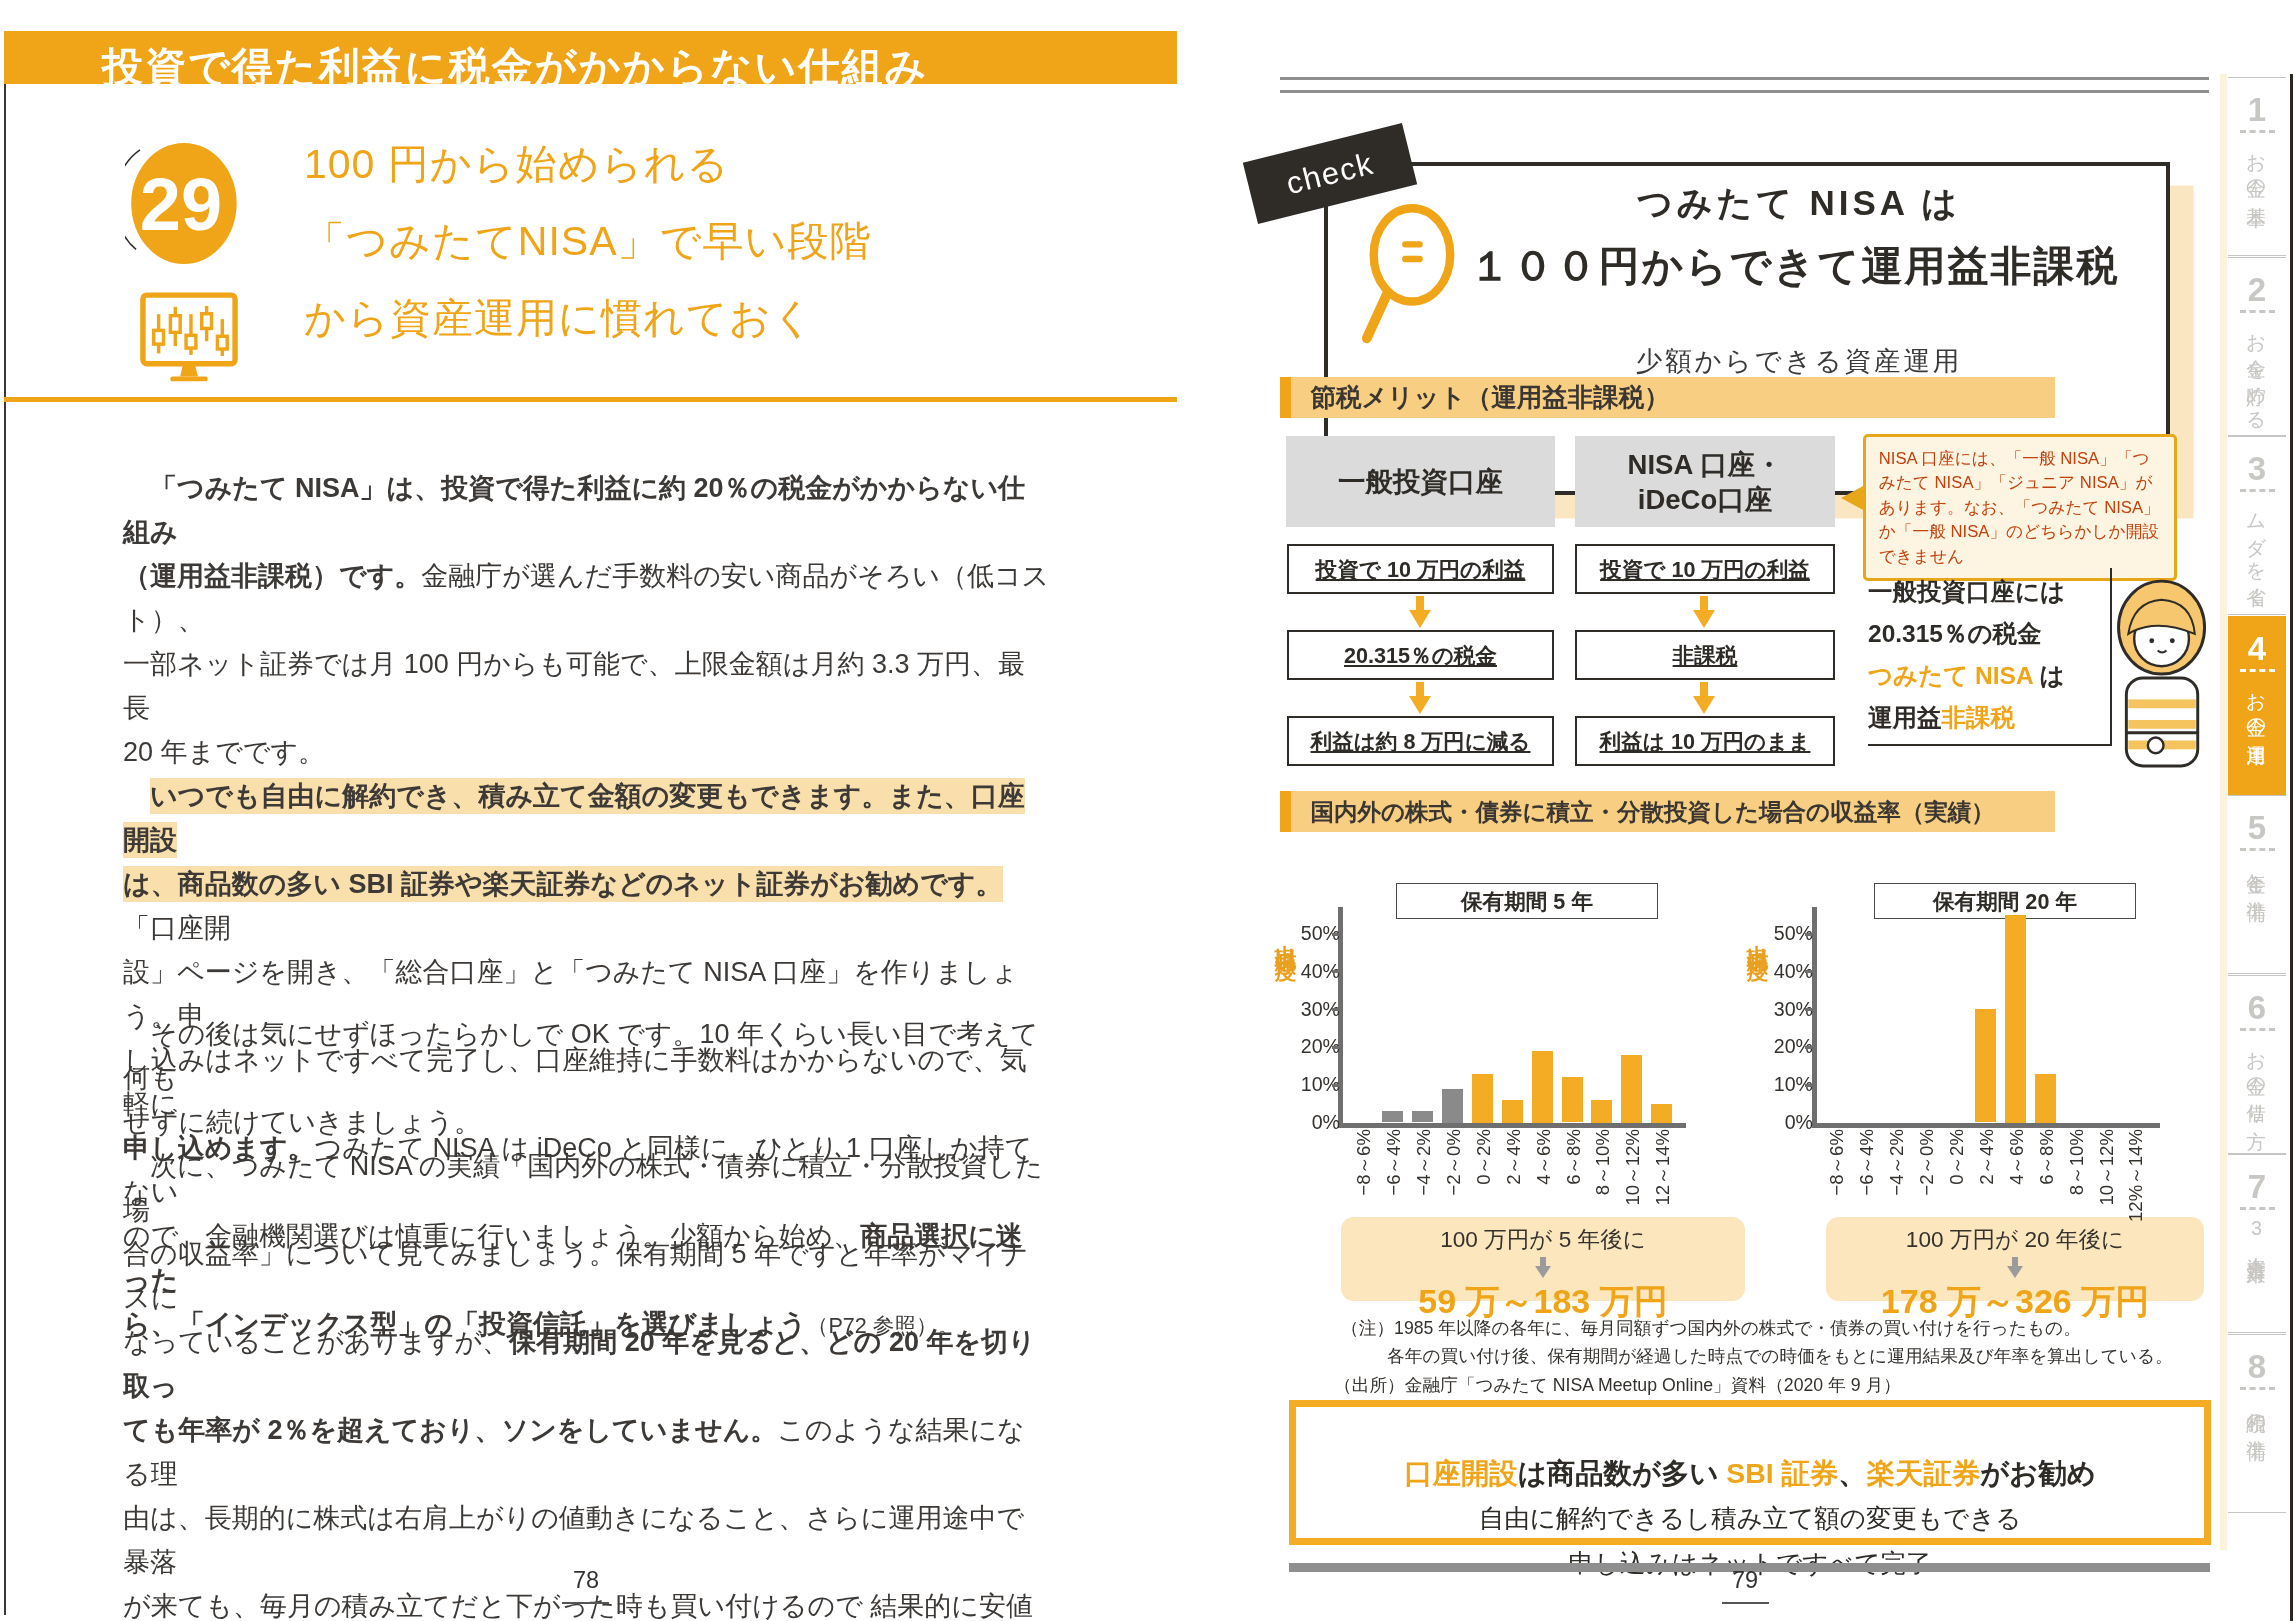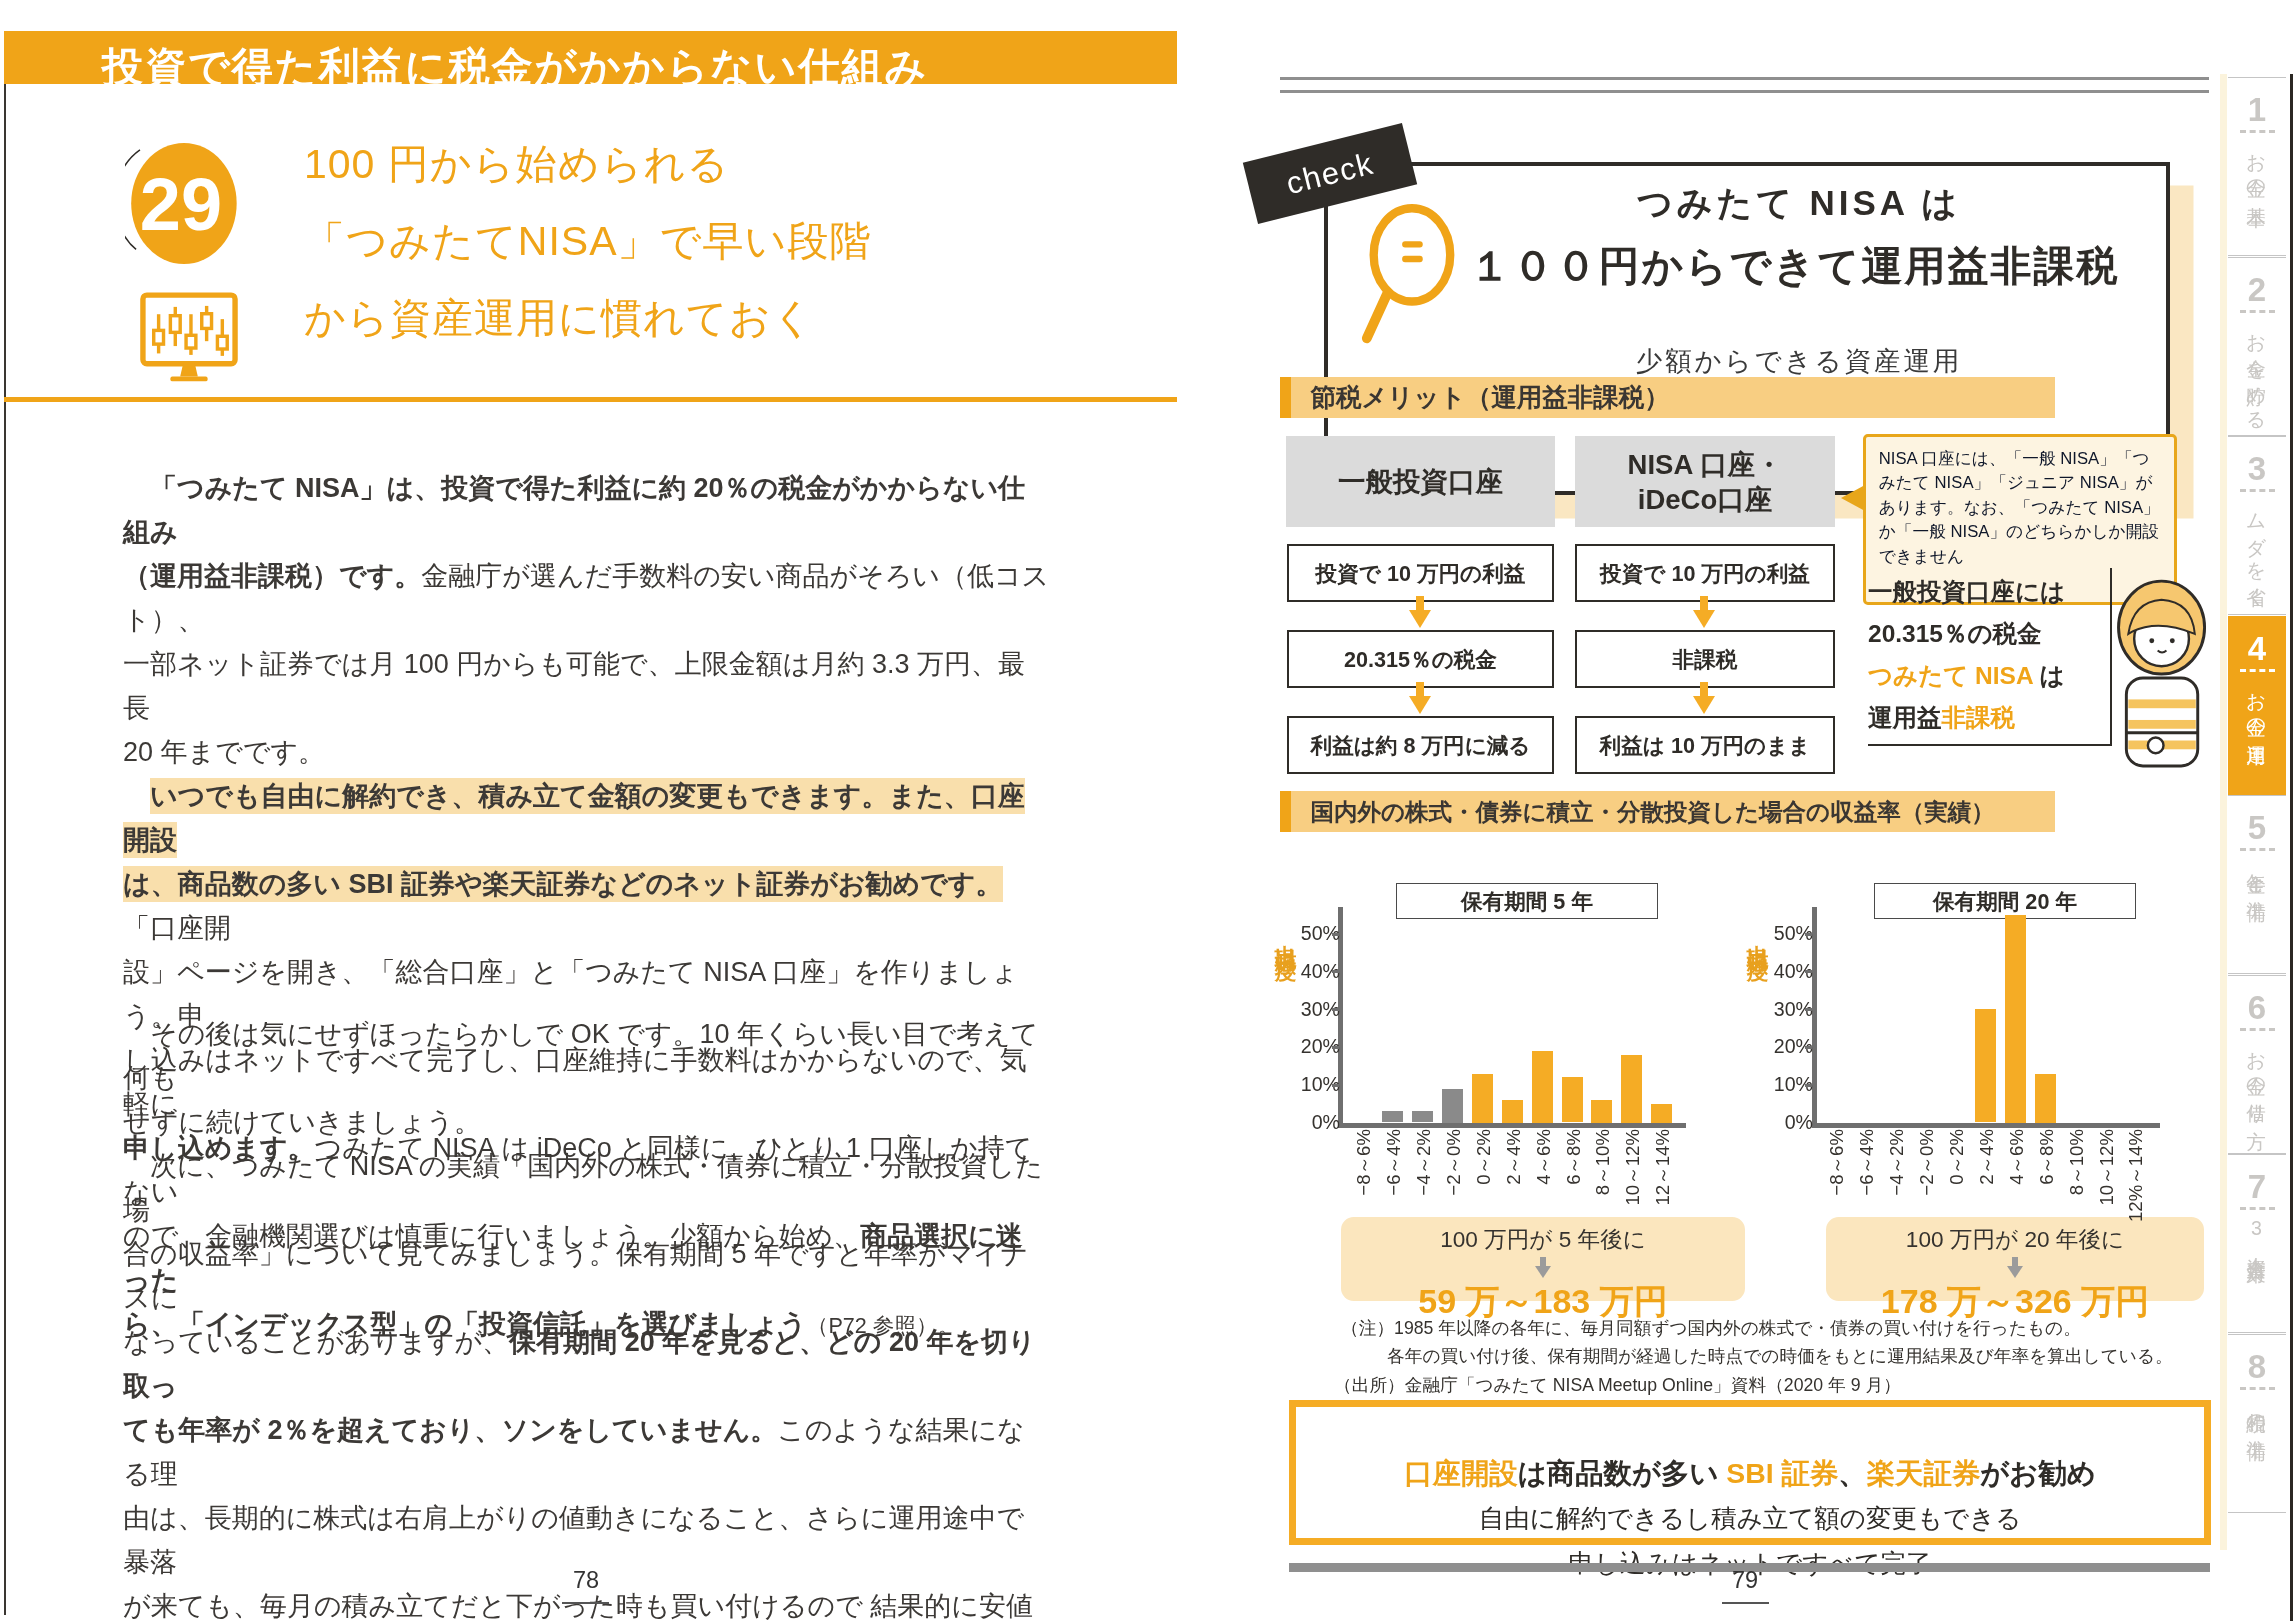--- a/index.html
+++ b/index.html
@@ -33,25 +33,25 @@
     box-shadow:23.5px 23.5px 0 0 var(--cream);box-sizing:border-box;}
   .check-label{left:1248px;top:142px;width:164px;height:63px;background:var(--dark);color:#fff;
     font-size:31px;display:flex;align-items:center;justify-content:center;transform:rotate(-14deg);letter-spacing:1.5px;}
   .check-t1{left:1451px;top:180px;width:696px;text-align:center;font-size:35px;font-weight:bold;color:var(--dark);letter-spacing:3.9px;}
   .check-t2{left:1412px;top:239px;width:765px;text-align:center;font-size:41px;font-weight:bold;color:var(--dark);letter-spacing:2px;}
   .check-sub{left:1451px;top:343px;width:696px;text-align:center;font-size:26.5px;color:#3a3a3a;letter-spacing:2.9px;}
   
   .band{height:41px;background:var(--band);color:#3a3632;font-weight:bold;display:flex;align-items:center;}
   .band .bar{width:10.8px;height:100%;background:var(--orange);margin-right:19.6px;flex:none;}
   .gray-box{background:var(--boxgray);color:#2f2c28;font-weight:bold;display:flex;align-items:center;justify-content:center;text-align:center;}
-  .bubble{left:1863px;top:434px;width:314px;height:171px;background:var(--bubblebg);border:3.9px solid #E8A61A;border-radius:4.9px;
-    box-sizing:border-box;padding:9.8px 12.7px;font-size:16.7px;line-height:24.5px;color:#0f172a;}
+  .bubble{left:1863px;top:434px;width:314px;height:147px;background:var(--bubblebg);border:3.9px solid #E8A61A;border-radius:4.9px;
+    box-sizing:border-box;padding:9.8px 12.7px;font-size:16.7px;line-height:24.5px;color:#c2410c;}
   .bubble-tail{left:1841px;top:485px;width:0;height:0;border-top:13.7px solid transparent;border-bottom:13.7px solid transparent;border-right:24.5px solid #E8A61A;}
-  .flow-box{width:267px;height:58px;background:#fff;border:2.9px solid var(--dark);box-sizing:border-box;
-    display:flex;align-items:center;justify-content:center;font-size:21.6px;font-weight:bold;color:#2f2c28;}
+  .flow-box{width:267px;height:50px;background:#fff;border:2.9px solid var(--dark);box-sizing:border-box;
+    display:flex;align-items:center;justify-content:center;font-size:21.6px;font-weight:bold;color:#2f2c28;text-decoration:underline;}
   .dn-arrow{width:0;height:0;border-left:11.8px solid transparent;border-right:11.8px solid transparent;border-top:18.6px solid var(--orange2);}
   .dn-stem{width:7.8px;height:13.7px;background:var(--orange2);}
   .arrow-wrap{display:flex;flex-direction:column;align-items:center;}
   .aside{left:1868px;top:568px;width:235px;font-size:24.5px;line-height:42px;font-weight:bold;color:#2f2c28;
     border-right:2.5px solid var(--dark);border-bottom:2.5px solid var(--dark);padding:2.9px 6.9px 4.9px 0;}
   .aside .o{color:var(--orange);}
   .bullet-line{left:1282px;top:844px;width:932px;font-size:22.6px;color:#35322e;}
   .bullet-line .dot{color:var(--orange);font-size:21.6px;margin-right:3.9px;}
   
   .chart-title{width:262px;height:36px;border:1.5px solid #4a4a4a;background:#fff;display:flex;align-items:center;justify-content:center;

